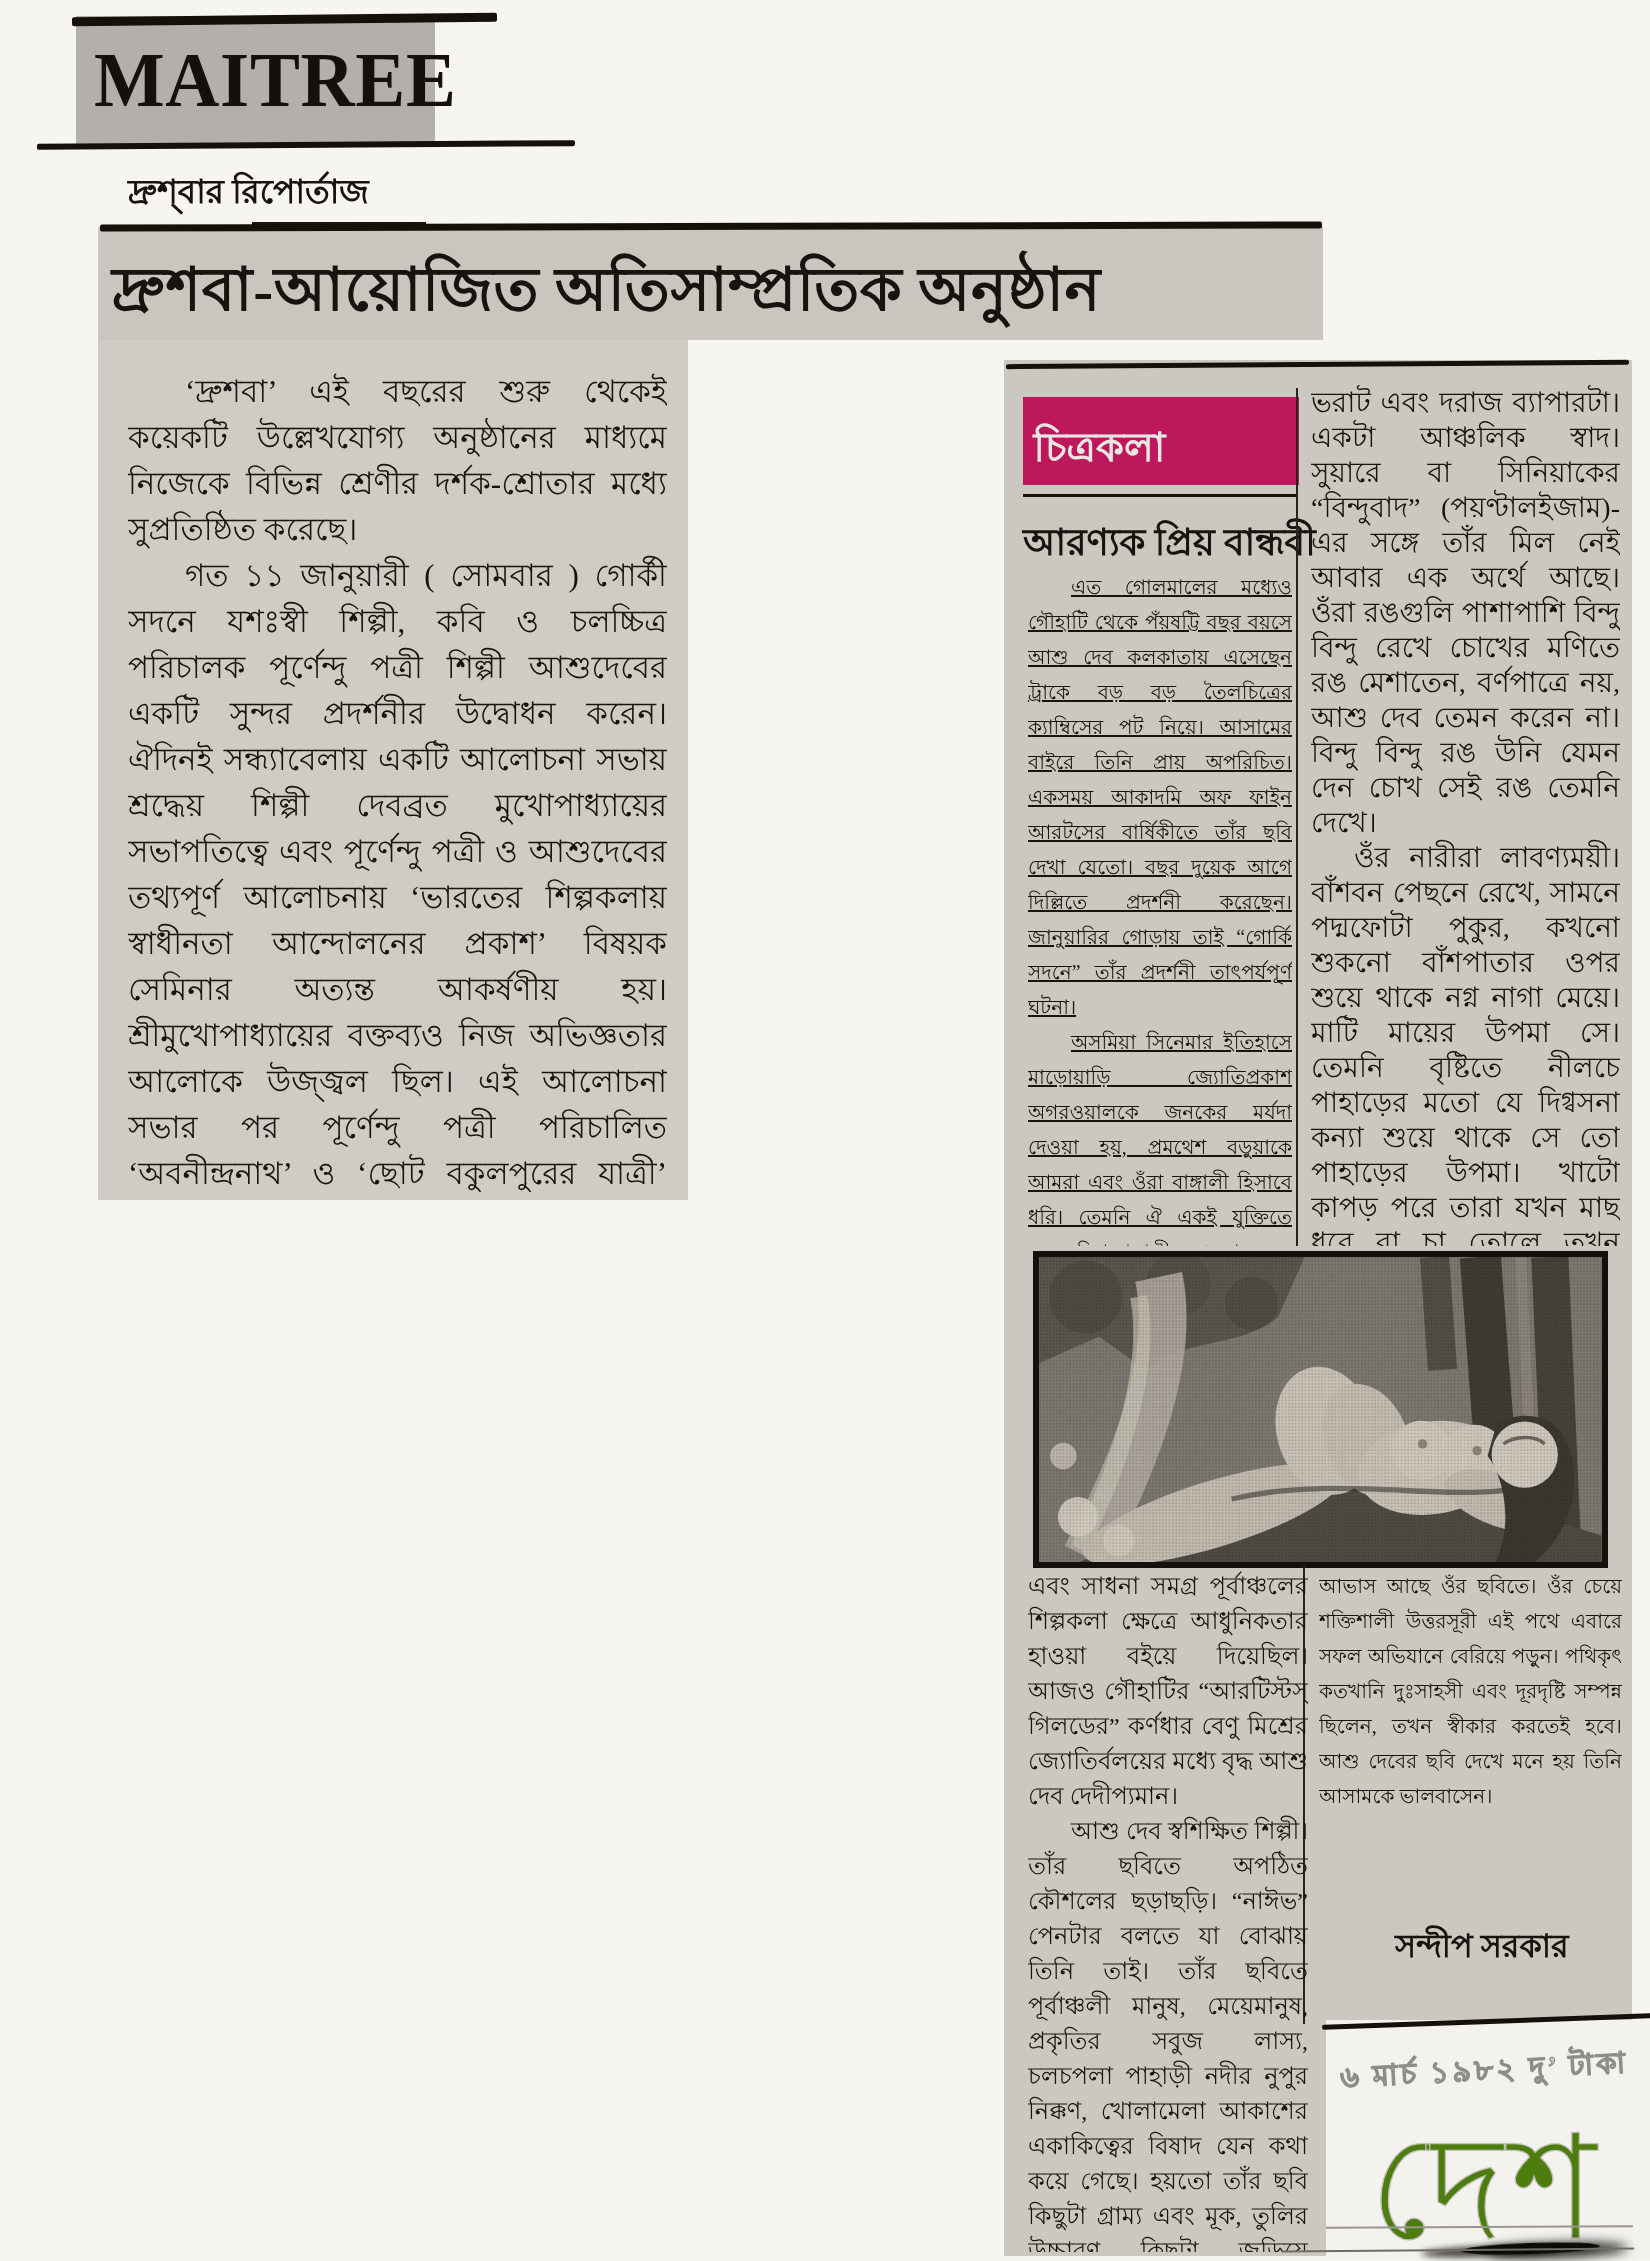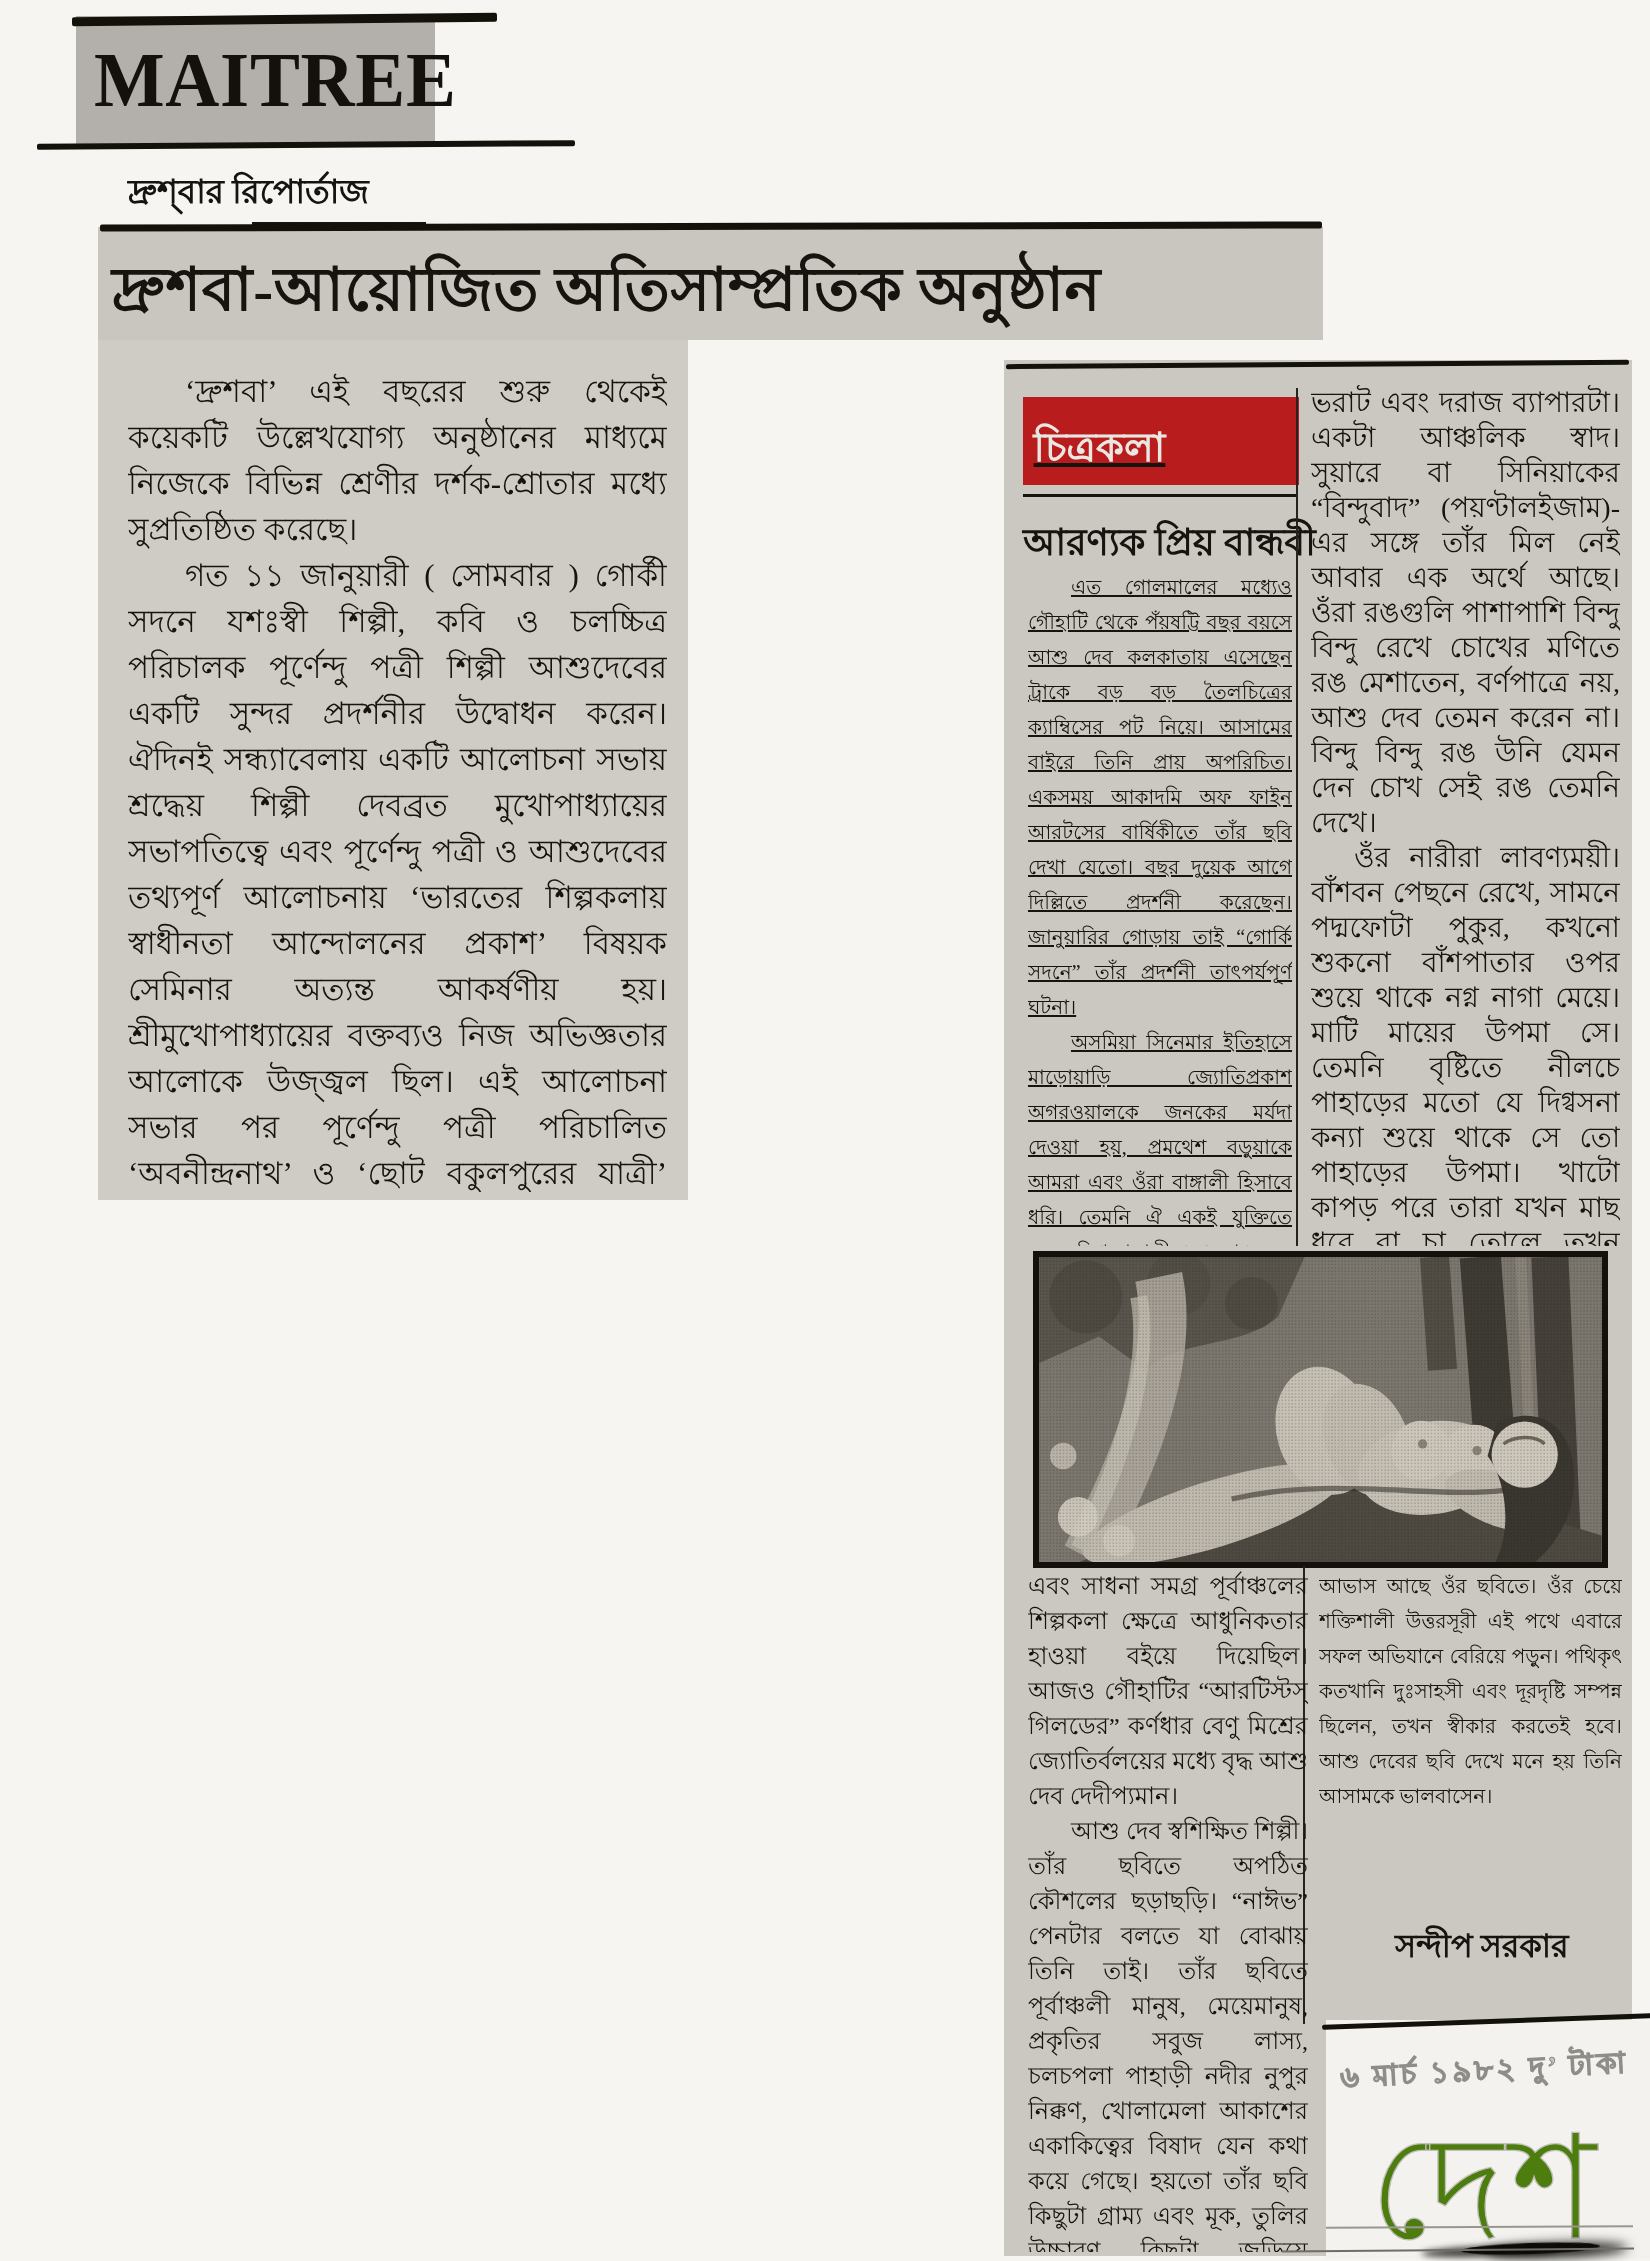--- a/index.html
+++ b/index.html
@@ -10,21 +10,21 @@
   .paper-dark{background:#b3b0ab;}
   .tornbar{position:absolute;background:#131109;border-radius:2px;}
   .txt{position:absolute;overflow:hidden;text-align:justify;}
   .txt p{margin:0;}
   .indent{text-indent:57px;}
   .indent-sm{text-indent:43px;}
   .masthead-title{position:absolute;font-weight:bold;letter-spacing:0.7px;color:#14110c;
         transform:scaleX(.96);transform-origin:left;white-space:nowrap;}
   .kicker{position:absolute;font-weight:bold;white-space:nowrap;}
   .headline{position:absolute;font-weight:bold;white-space:nowrap;letter-spacing:0.7px;text-align:right;}
-  .section-box{position:absolute;background:#b91c1c;text-decoration:underline;}
+  .section-box{position:absolute;background:#be185d;}
   .section-box span{display:block;padding:18.6px 0 0 10.6px;color:#e9e7e2;font-weight:bold;}
   .rule{position:absolute;background:#17140f;}
   .review-title{position:absolute;font-weight:bold;white-space:nowrap;text-align:center;}
   .vdiv{position:absolute;background:#26231f;width:2px;}
   .byline{position:absolute;font-weight:bold;text-align:left;}
   .datemark{position:absolute;font-weight:bold;white-space:nowrap;
         color:#c6c4bf;-webkit-text-stroke:1px #8f8d88;letter-spacing:3.3px;
         transform:rotate(-3deg);}
   .deshlogo{position:absolute;font-weight:normal;white-space:nowrap;
         color:#4d7c0f;-webkit-text-stroke:1.3px #c2c0ba;letter-spacing:6.6px;line-height:1;margin-top:26px;}

